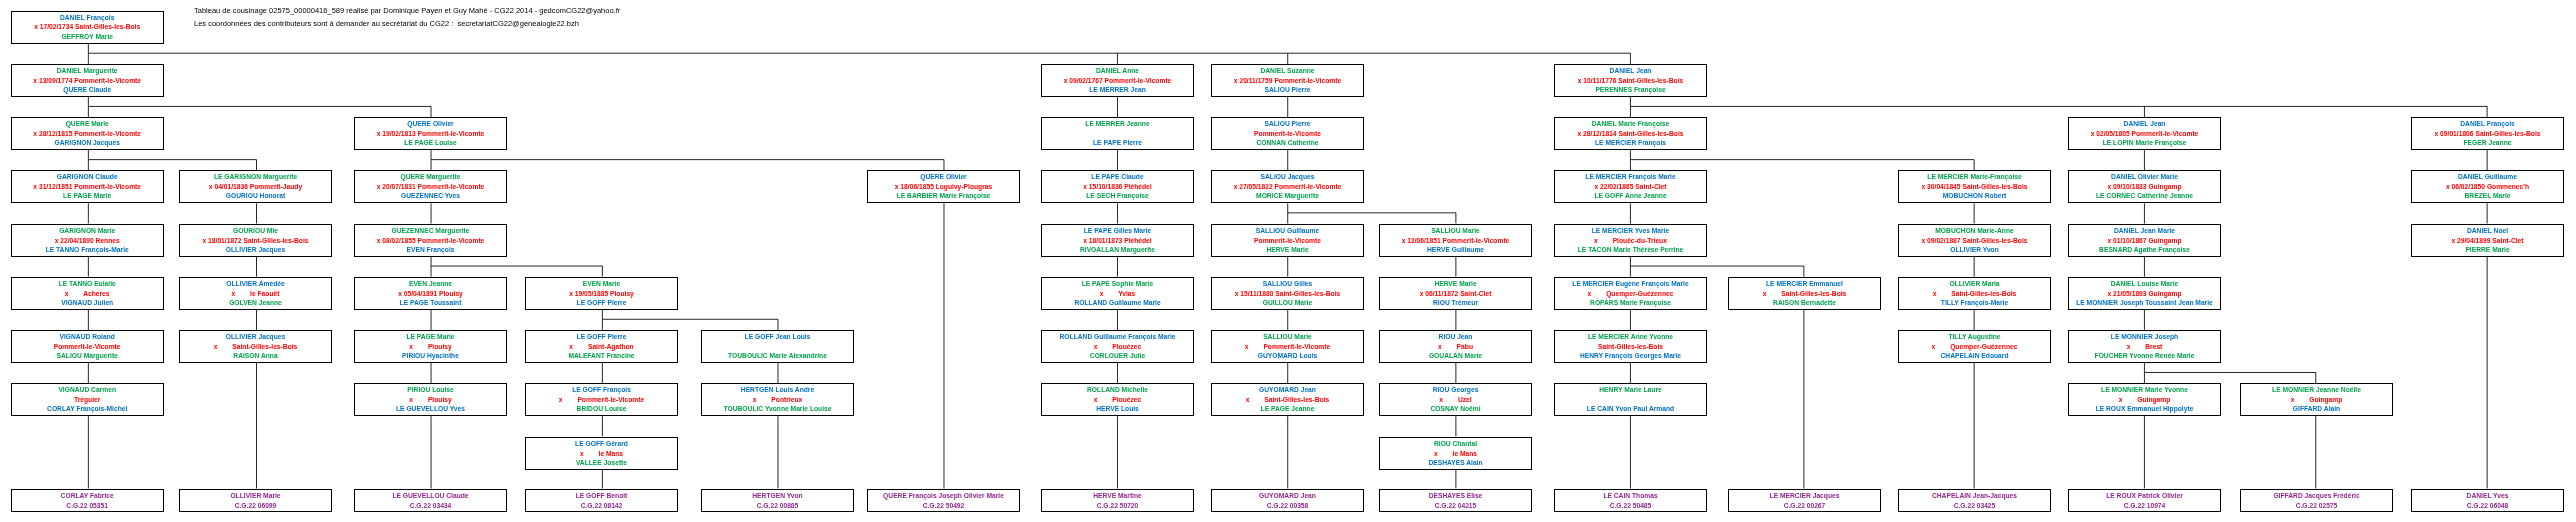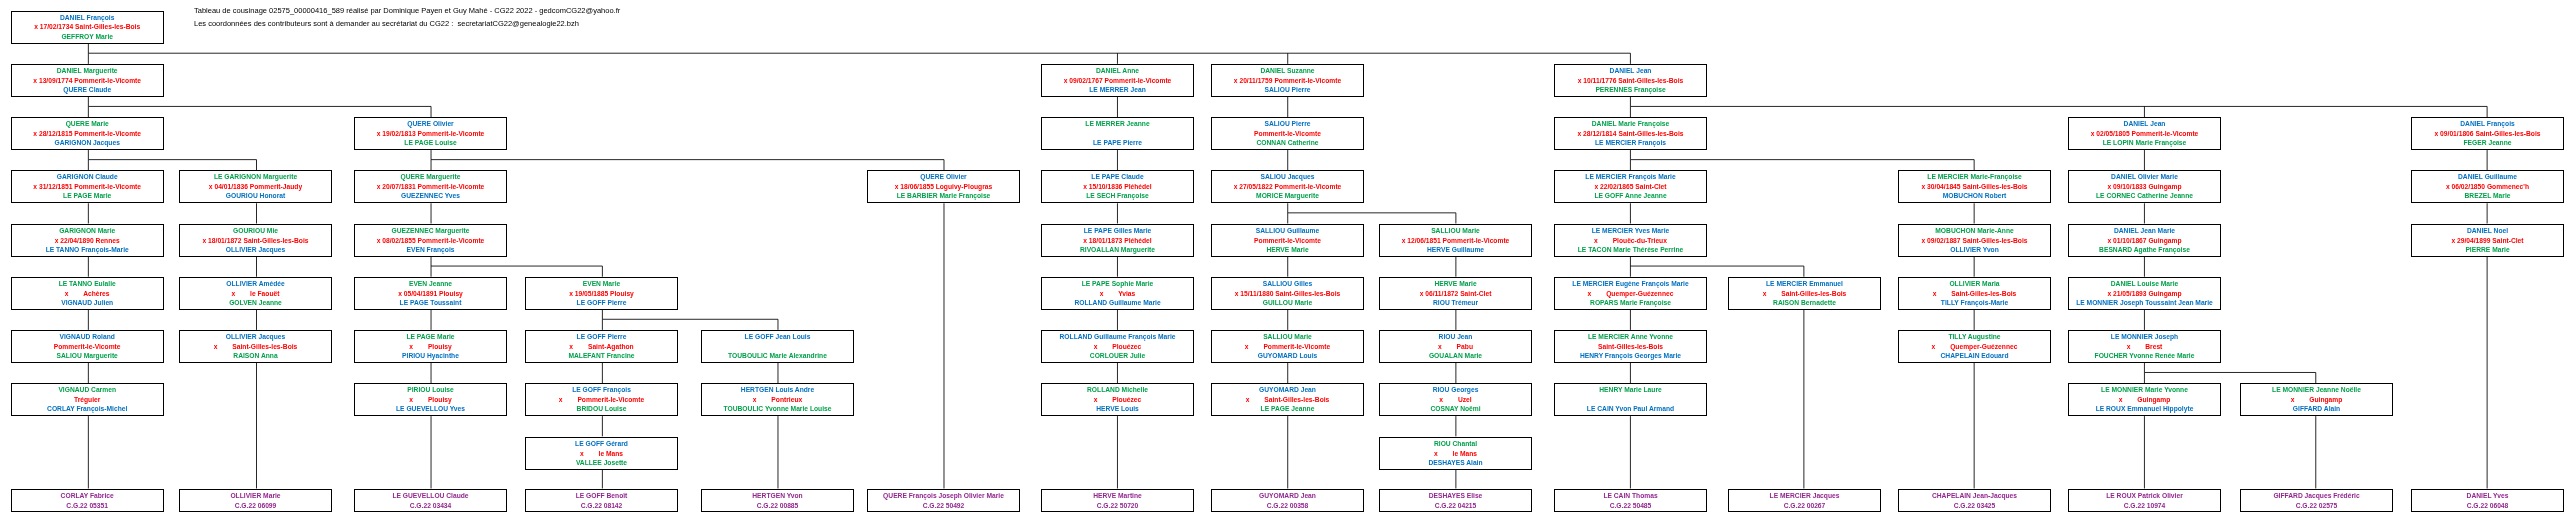--- a/index.html
+++ b/index.html
@@ -14,21 +14,21 @@
   .box .ln{white-space:pre;line-height:9.6px;height:9.6px;display:block;}
 </style>
 </head>
 <body>
 
 <svg id="connectors" width="2576" height="522" xmlns="http://www.w3.org/2000/svg" viewBox="0 0 4837 981">
     <path d="M164 82V100M164 100H3062M164 100V120M2098 100V120M2418 100V120M3062 100V120M164 182V200M164 200H808M164 200V220M808 200V220M164 282V300M164 300H480M164 300V320M480 300V320M164 382V420M164 482V520M164 582V620M164 682V720M164 782V918M480 382V420M480 482V520M480 582V620M480 682V918M808 282V300M808 300H1772M808 300V320M1772 300V320M808 382V420M808 482V500M808 500H1130M808 500V520M1130 500V520M808 582V620M808 682V720M808 782V918M1130 582V600M1130 600H1460M1130 600V620M1460 600V620M1130 682V720M1130 782V820M1130 882V918M1460 682V720M1460 782V918M1772 382V918M2098 182V220M2098 282V320M2098 382V420M2098 482V520M2098 582V620M2098 682V720M2098 782V918M2418 182V220M2418 282V320M2418 382V400M2418 400H2734M2418 400V420M2734 400V420M2418 482V520M2418 582V620M2418 682V720M2418 782V918M2734 482V520M2734 582V620M2734 682V720M2734 782V820M2734 882V918M3062 182V200M3062 200H4672M3062 200V220M4028 200V220M4672 200V220M3062 282V300M3062 300H3708M3062 300V320M3708 300V320M3062 382V420M3062 482V500M3062 500H3388M3062 500V520M3388 500V520M3062 582V620M3062 682V720M3062 782V918M3388 582V918M3708 382V420M3708 482V520M3708 582V620M3708 682V918M4028 282V320M4028 382V420M4028 482V520M4028 582V620M4028 682V700M4028 700H4350M4028 700V720M4350 700V720M4028 782V918M4350 782V918M4672 282V320M4672 382V420M4672 482V918" stroke="#000000" stroke-width="1.6" fill="none"></path>
   </svg>
 
 <div class="title-block">
-  <div class="title-line">Tableau de cousinage 02575_00000416_589 réalisé par Dominique Payen et Guy Mahé - CG22 2022 - gedcomCG22@yahoo.fr</div>
+  <div class="title-line">Tableau de cousinage 02575_00000416_589 réalisé par Dominique Payen et Guy Mahé - CG22 2014 - gedcomCG22@yahoo.fr</div>
   <div class="title-line">Les coordonnées des contributeurs sont à demander au secrétariat du CG22 :  secretariatCG22@genealogie22.bzh</div>
 </div>
 
 <div id="tree">
     <div class="box" style="left: 10.7px; top: 10.7px; width: 153px; height: 33px;">
       <span class="ln" style="color: rgb(0, 112, 192);">DANIEL François</span>
       <span class="ln" style="color: rgb(255, 0, 0);">x 17/02/1734 Saint-Gilles-les-Bois</span>
       <span class="ln" style="color: rgb(0, 160, 74);">GEFFROY Marie</span>
     </div>
     <div class="box" style="left: 10.7px; top: 64px; width: 153px; height: 33px;">

